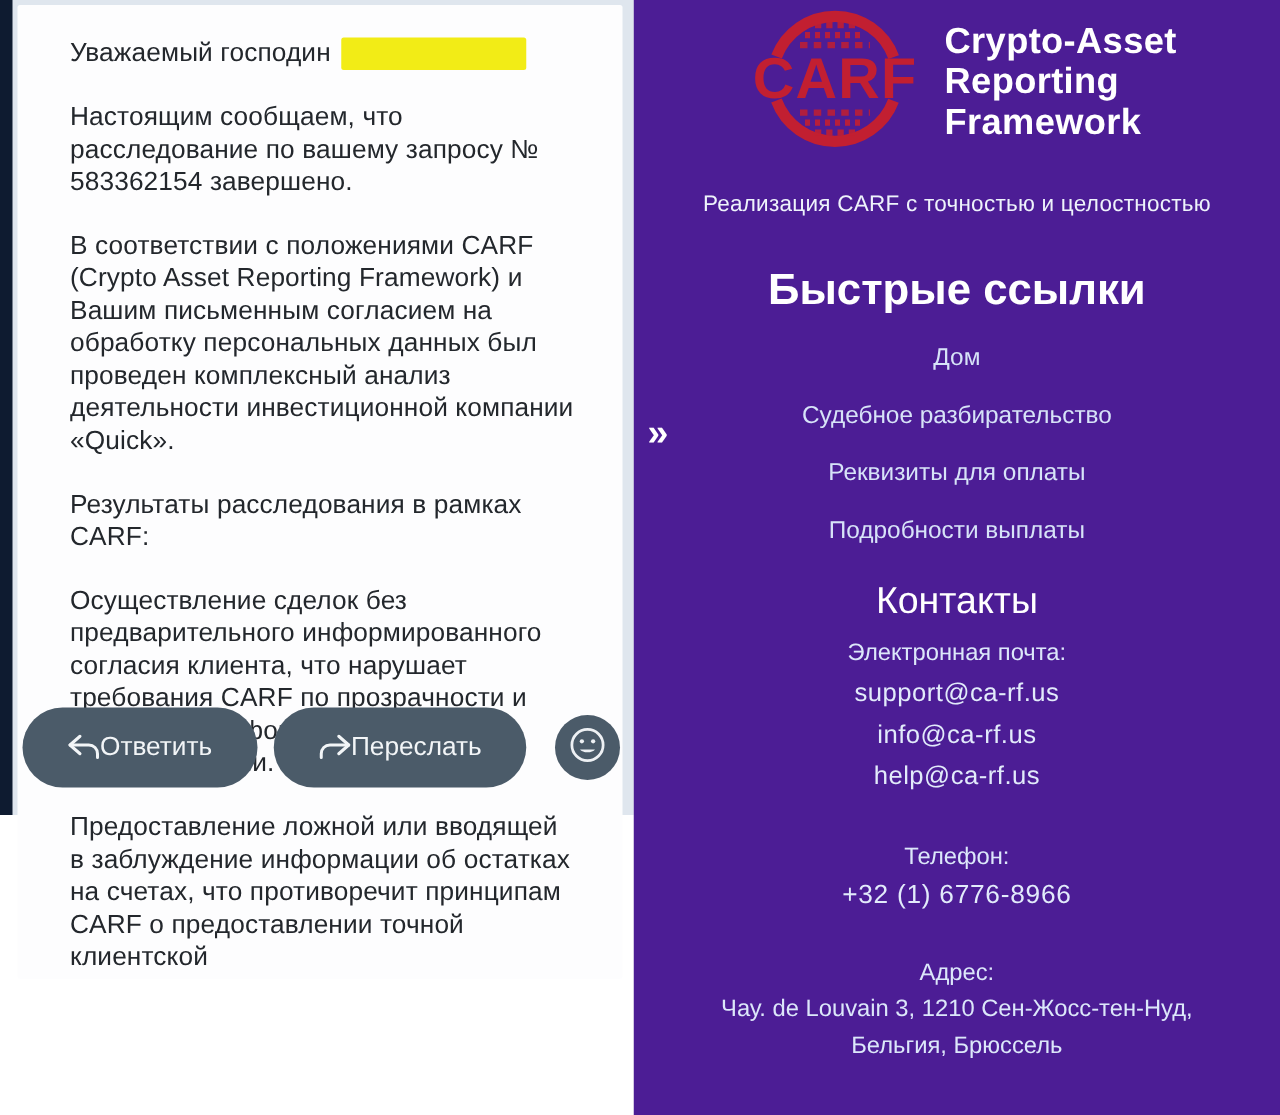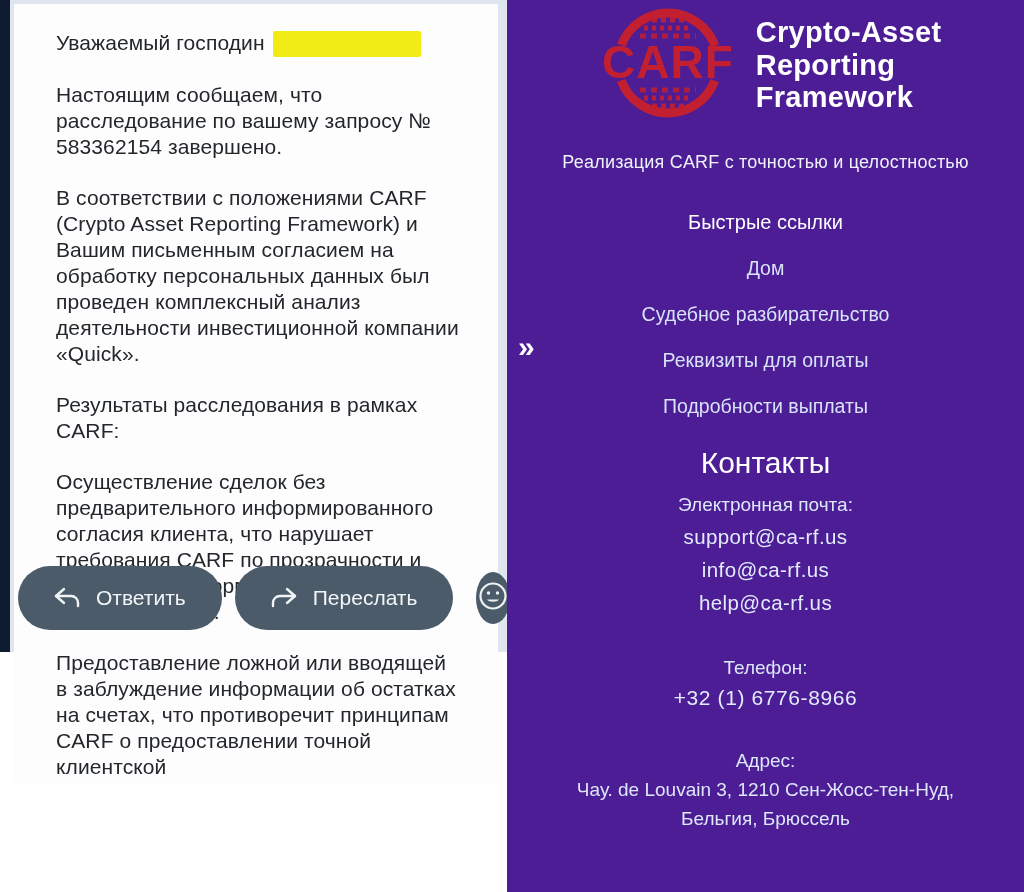--- a/index.html
+++ b/index.html
@@ -50,21 +50,21 @@
 
   .email-actions {
     position: absolute;
     left: 0; right: 0; bottom: 0;
     height: 109px;
     display: flex; align-items: center;
     padding-left: 18px;
     gap: 13px;
   }
   .pill-btn {
-    display: flex; align-items: center; gap: 16px;
+    display: flex; align-items: center; gap: 0;
     height: 64px;
     padding: 0 36px;
     border: none;
     border-radius: 33px;
     background: #4b5b69;
     color: #f2f5f7;
     font-family: "Liberation Sans", sans-serif;
     font-size: 21px;
     cursor: pointer;
   }
@@ -101,21 +101,21 @@
   .tagline {
     margin-top: 26px;
     font-size: 18px;
     color: #eef3fb;
     letter-spacing: 0.2px;
   }
   .section-title {
     font-weight: 500;
     color: #ffffff;
   }
-  .quick-title { margin-top: 38px; font-size: 20px; }
+  .quick-title { margin-top: 38px; font-size: 35px; font-weight: bold; }
   .quick-link {
     margin-top: 23px;
     font-size: 19.5px;
     color: #d7e3f8;
     text-decoration: none;
     cursor: pointer;
   }
   .expander {
     position: absolute;
     left: 11px; top: 332px;

